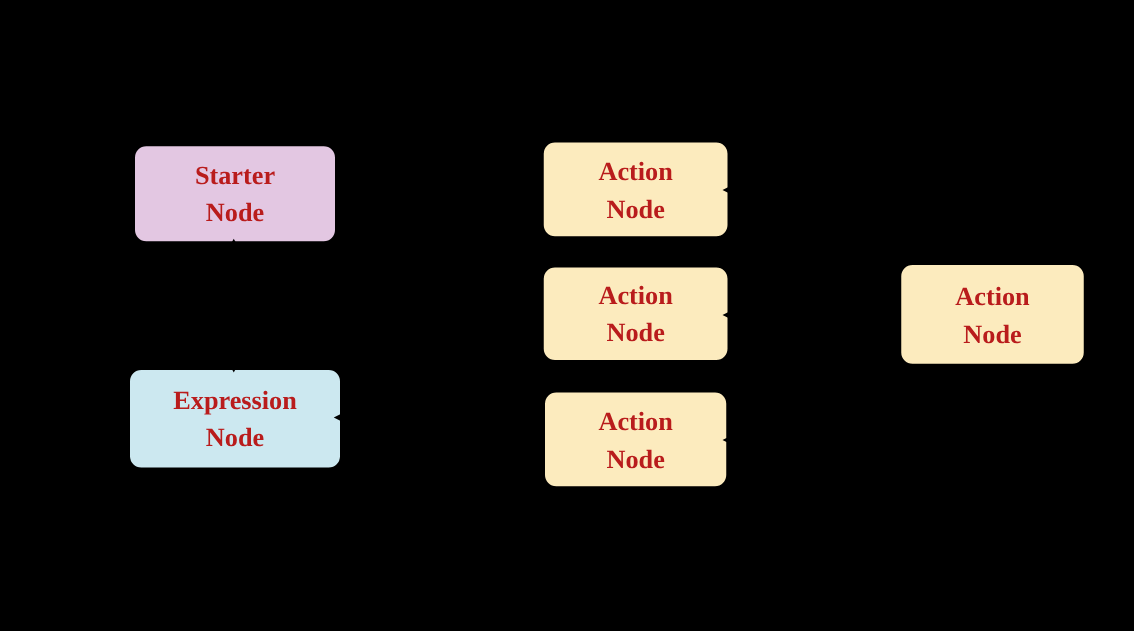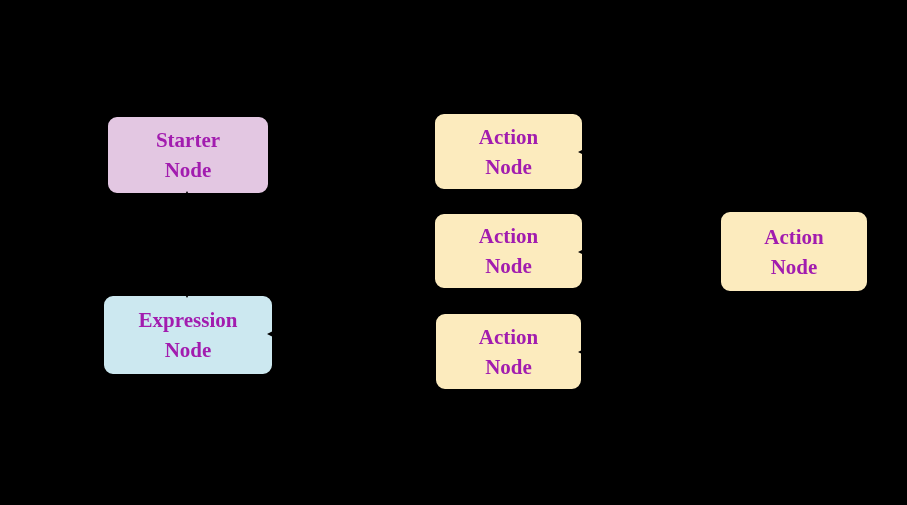--- a/index.html
+++ b/index.html
@@ -21,21 +21,21 @@
     border: 2px solid #000000;
     border-radius: 11px;
     display: flex;
     flex-direction: column;
     align-items: center;
     justify-content: center;
     text-align: center;
     font-weight: bold;
     font-size: 21px;
     line-height: 30px;
-    color: #a21caf;
+    color: #b91c1c;
   }
   #starter-node    { left: 106px; top: 115px; width: 164px; height: 80px; }
   #expression-node { left: 102px; top: 294px; width: 172px; height: 82px; }
   #action-node-1   { left: 433px; top: 112px; width: 151px; height: 79px; }
   #action-node-2   { left: 433px; top: 212px; width: 151px; height: 78px; }
   #action-node-3   { left: 434px; top: 312px; width: 149px; height: 79px; }
   #action-node-right { left: 719px; top: 210px; width: 150px; height: 83px; }
 
   
   .tip {

